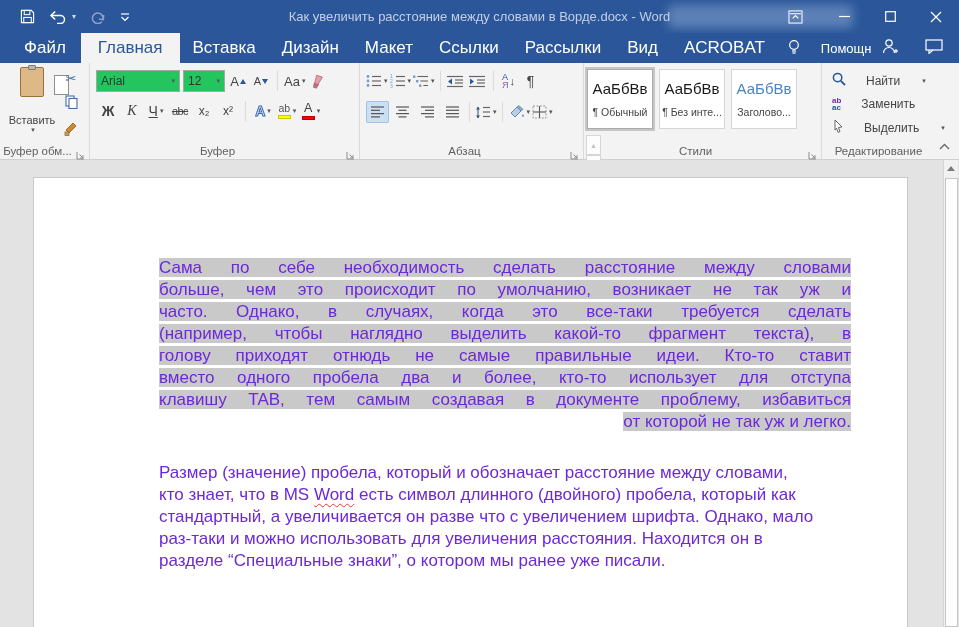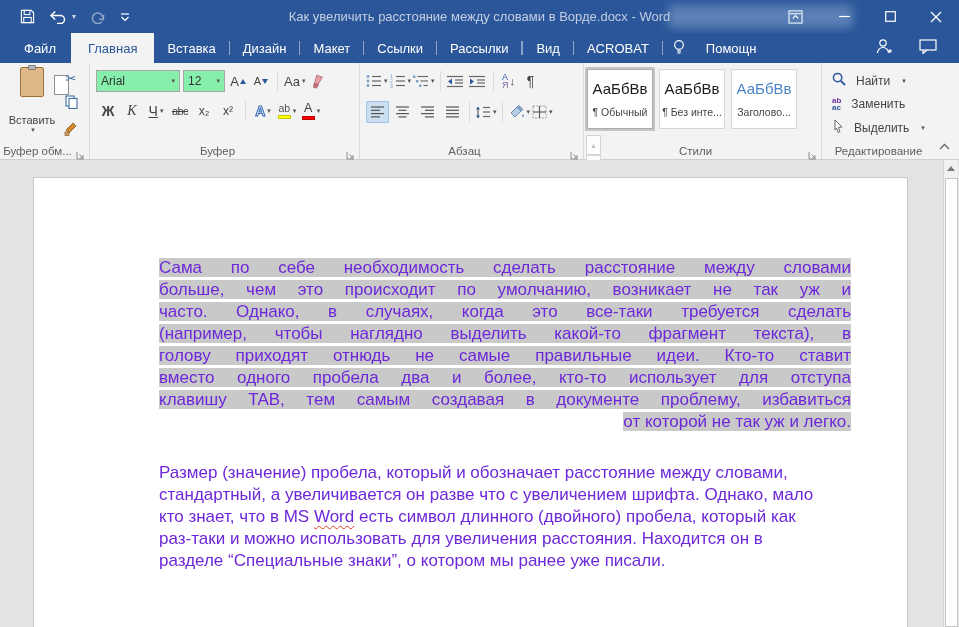--- a/index.html
+++ b/index.html
@@ -15,21 +15,21 @@
            color:#c3cee3; font-size:13px; pointer-events:none; }
   .blur-blob { position:absolute; left:668px; top:5px; width:185px; height:23px; border-radius:5px;
                background:rgba(173,197,231,0.38); filter:blur(5px); }
   .win-controls { position:absolute; right:0; top:0; height:33px; display:flex; align-items:stretch; }
   .wbtn { width:46px; display:flex; align-items:center; justify-content:center; color:#fff; }
   .ribbon-display-btn { width:40px; margin-right:6px; }
   .qat-caret { color:#cfd9ea; font-size:8px; margin-left:-10px; }
 
   
   .tabrow { position:relative; height:30px; background:#2b579a; display:flex; align-items:stretch; padding-left:9px; }
-  .tab { color:#fff; font-size:13px; display:flex; align-items:center; padding:0 13px; cursor:default; }
+  .tab { color:#fff; font-size:17px; display:flex; align-items:center; padding:0 13px; cursor:default; }
   .tab.file { padding:0 15px; }
   .tab.active { background:#f3f3f3; color:#2b579a; padding:0 17px; }
   .tabsep { width:1px; height:14px; background:rgba(255,255,255,0.45); align-self:center; }
   .tab-assist { display:flex; align-items:center; gap:21px; color:#fff; font-size:13px; padding:0 10px; }
   .tabrow-right { margin-left:auto; display:flex; align-items:center; gap:26px; padding-right:22px; }
 
   
   .ribbon { position:relative; height:97px; background:#f3f3f3; border-bottom:1px solid #cfcfcf; display:flex; padding-left:2px; }
   .rgroup { position:relative; height:96px; border-right:1px solid #dadada; flex:0 0 auto; }
   .rg-label { position:absolute; bottom:2px; left:0; right:14px; text-align:center; font-size:11.5px; color:#5f5f5f; white-space:nowrap; }
@@ -45,21 +45,21 @@
   .paste-btn { position:absolute; left:4px; top:4px; width:52px; height:72px; display:flex; flex-direction:column; align-items:center; }
   .paste-label { font-size:11px; color:#444; margin-top:17px; }
   .clip-mini { position:absolute; left:62px; top:8px; display:flex; flex-direction:column; gap:9px; align-items:center; }
   .clipboard-shape { position:relative; width:24px; height:30px; background:#deb887; border:1px solid #9a7137; border-radius:2px; }
   .clipboard-shape .clipbar { position:absolute; left:7px; top:-3px; width:8px; height:5px; background:#b7b7b7; border:1px solid #7d7d7d; border-radius:1px; }
   .clipboard-shape .page { position:absolute; right:-4px; top:7px; width:15px; height:20px; background:#fff; border:1px solid #8f8f8f; }
 
   
   .font-row1 { display:flex; align-items:center; margin:7px 0 0 6px; gap:3px; }
   .font-row2 { display:flex; align-items:center; margin:8px 0 0 8px; gap:4px; }
-  .combo { height:22px; background:#86efac; border:1px solid #a7a7a7; display:flex; align-items:center; font-size:12px; color:#333; padding:0 4px; justify-content:space-between; }
+  .combo { height:22px; background:#22c55e; border:1px solid #a7a7a7; display:flex; align-items:center; font-size:12px; color:#333; padding:0 4px; justify-content:space-between; }
   .combo-name { width:84px; } .combo-size { width:42px; }
   .txtic { font-size:13px; color:#444; position:relative; }
   .tri { display:inline-block; width:0; height:0; border-left:3.5px solid transparent; border-right:3.5px solid transparent; vertical-align:super; margin-left:1px; }
   .tri.up { border-bottom:5px solid #2b579a; } .tri.down { border-top:5px solid #2b579a; }
   .bold-ic { font-weight:bold; font-size:14px; }
   .italic-ic { font-style:italic; font-family:"Liberation Serif",serif; font-size:14px; }
   .under-ic { text-decoration:underline; font-size:14px; }
   .strike-ic { text-decoration:line-through; font-size:11px; letter-spacing:-0.5px; }
   .subsup-ic { font-size:12px; }
   .effects-ic { font-size:14px; color:#e8f0fa; -webkit-text-stroke:1px #3a6cb4; font-weight:bold; }
@@ -87,21 +87,21 @@
   .style-preview { font-size:15px; color:#1a1a1a; margin-top:10px; white-space:nowrap; }
   .style-preview.blue { color:#4a84c4; }
   .style-name { font-size:10.5px; color:#444; margin-top:9px; white-space:nowrap; }
   .styles-scroll { display:flex; flex-direction:column; margin:6px 0 0 2px; width:15px; }
   .sbtn { height:20px; border:1px solid #d6d6d6; background:#fdfdfd; display:flex; align-items:center; justify-content:center; font-size:7px; color:#666; }
   .sbtn.dis { color:#bfbfbf; }
   .sbtn .morebar { border-top:1px solid #666; font-size:7px; line-height:5px; padding-top:1px; }
 
   
   .edit-rows { display:flex; flex-direction:column; margin:9px 0 0 10px; gap:8px; }
-  .edit-row { display:flex; align-items:center; gap:10px; font-size:12px; color:#444; white-space:nowrap; }
+  .edit-row { display:flex; align-items:center; gap:20px; font-size:12px; color:#444; white-space:nowrap; }
   .replace-ic { font-size:8px; line-height:7px; font-weight:bold; }
   .replace-ic .ab { color:#7030a0; } .replace-ic .ac { color:#2b579a; }
 
   .ribbon-collapse { position:absolute; right:9px; bottom:5px; }
 
   
   .docarea { position:relative; height:467px; background:#e3e3e3; }
   .page { position:absolute; left:33px; top:17px; width:875px; height:450px; background:#fff; border:1px solid #c9c9c9; border-bottom:none; }
   .doc-body { margin:79px 0 0 125px; width:692px; color:#6d28d9; font-size:17px; }
   .jl { line-height:22px; text-align:justify; text-align-last:justify; }
@@ -543,22 +543,22 @@
           <div class="jl"><span class="hl">больше, чем это происходит по умолчанию, возникает не так уж и</span></div>
           <div class="jl"><span class="hl">часто. Однако, в случаях, когда это все-таки требуется сделать</span></div>
           <div class="jl"><span class="hl">(например, чтобы наглядно выделить какой-то фрагмент текста), в</span></div>
           <div class="jl"><span class="hl">голову приходят отнюдь не самые правильные идеи. Кто-то ставит</span></div>
           <div class="jl"><span class="hl">вместо одного пробела два и более, кто-то использует для отступа</span></div>
           <div class="jl"><span class="hl">клавишу TAB, тем самым создавая в документе проблему, избавиться</span></div>
           <div class="jl-last"><span class="hl">от которой не так уж и легко.</span></div>
         </div>
         <div class="p2">
           <div>Размер (значение) пробела, который и обозначает расстояние между словами,</div>
+          <div><span>кто знает, что в MS </span><span class="sp-err">Word</span><span> есть символ длинного (двойного) пробела, который как</span></div>
           <div>стандартный, а увеличивается он разве что с увеличением шрифта. Однако, мало</div>
-          <div><span>кто знает, что в MS </span><span class="sp-err">Word</span><span> есть символ длинного (двойного) пробела, который как</span></div>
           <div>раз-таки и можно использовать для увеличения расстояния. Находится он в</div>
           <div>разделе “Специальные знаки”, о котором мы ранее уже писали.</div>
         </div>
       </div>
     </div>
     <div class="vscroll">
       <div class="vs-up">
         <svg width="8" height="5" viewBox="0 0 8 5">
             <path d="M0 5 L4 0 L8 5 Z" fill="#7a7a7a"></path>
           </svg>

